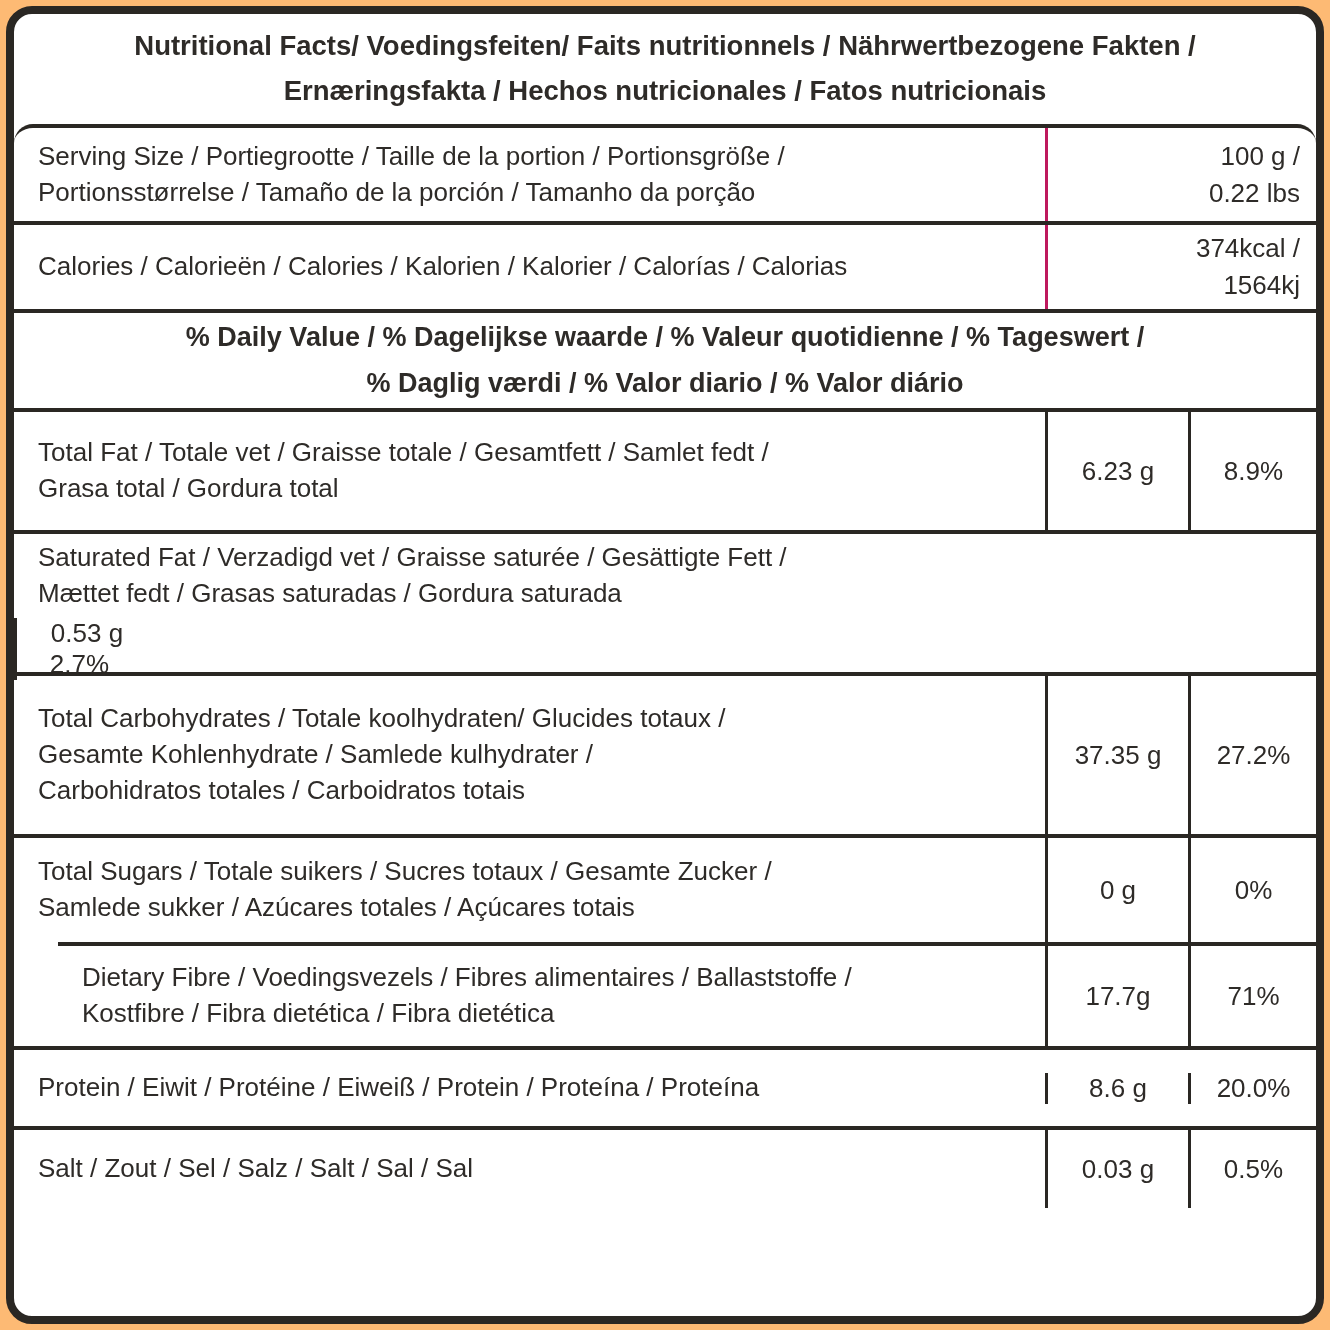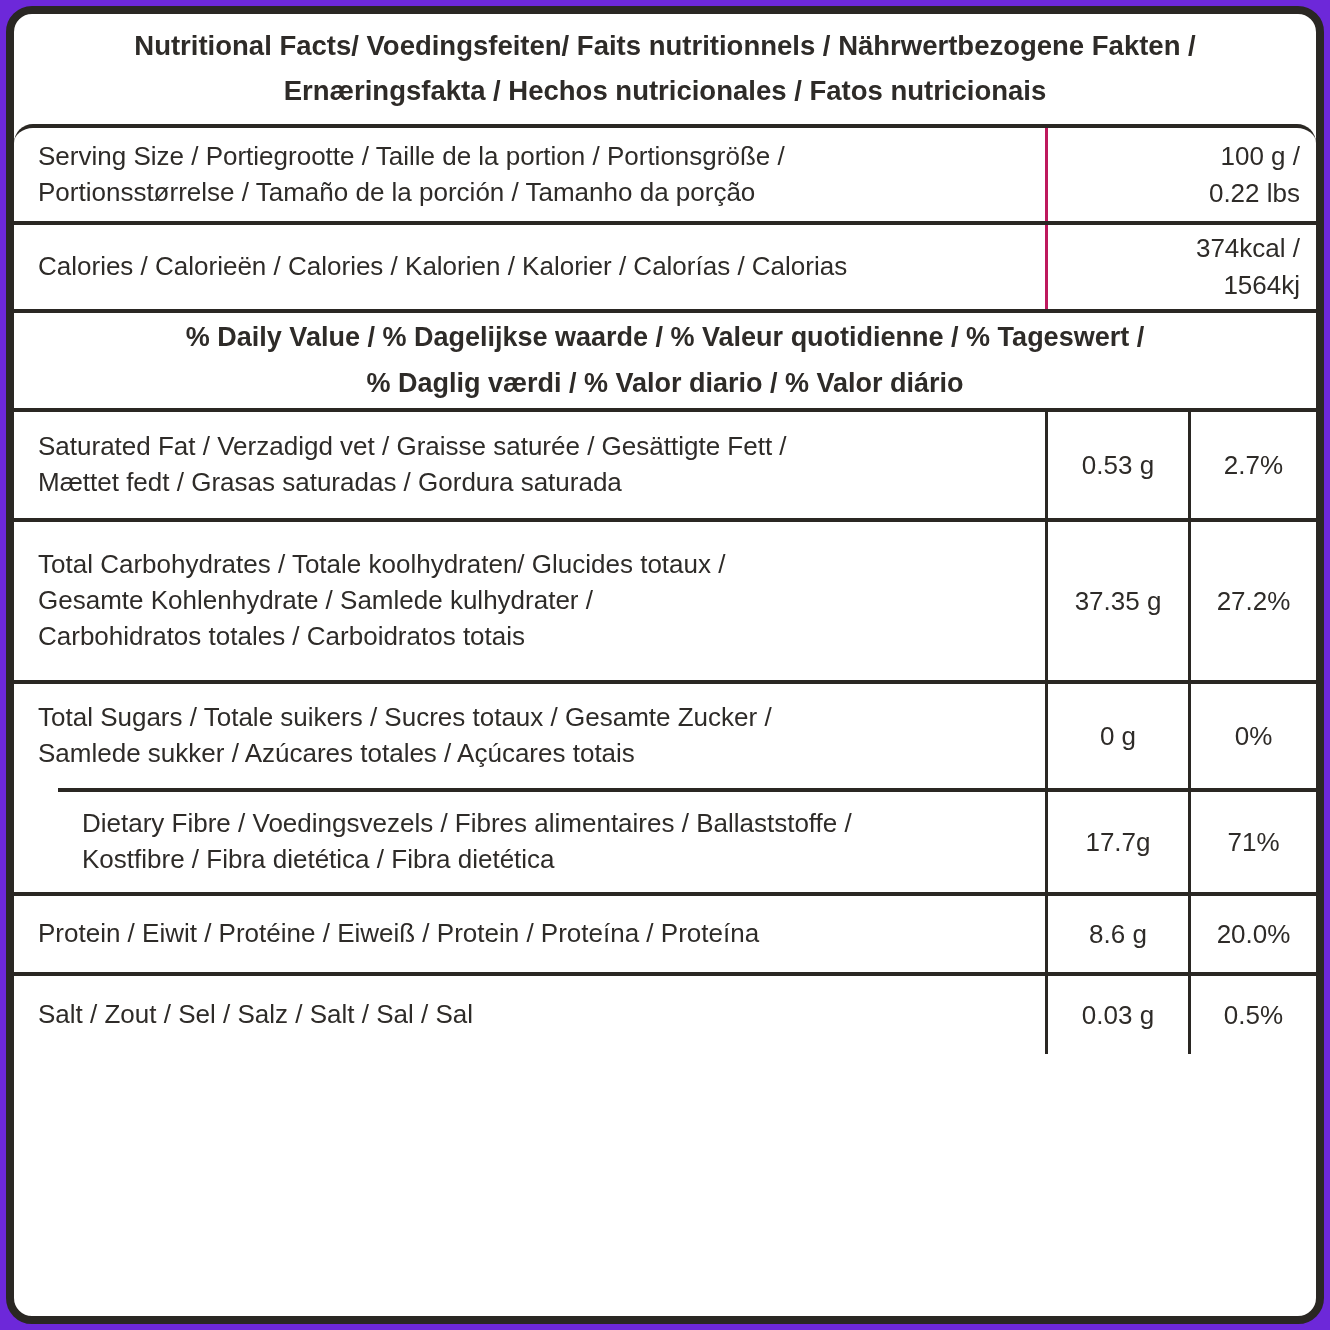--- a/index.html
+++ b/index.html
@@ -6,21 +6,21 @@
     margin: 0;
     padding: 0;
     background: #ffffff;
     font-family: "Liberation Sans", sans-serif;
     color: #2e2b28;
   }
   .stage {
     position: relative;
     width: 1330px;
     height: 1330px;
-    background: #6d28d9;
+    background: #fdba74;
   }
   .label-box {
     position: absolute;
     top: 6px;
     left: 6px;
     width: 1318px;
     height: 1318px;
     box-sizing: border-box;
     border: 8px solid #2a2723;
     border-radius: 26px;
@@ -96,25 +96,25 @@
     align-items: center;
     text-align: center;
     font-size: 27px;
     line-height: 1.45;
     padding: 0 30px;
     white-space: pre-line;
   }
   .h-serving { height: 97px; border-radius: 19px; }
   .h-cal     { height: 88px; }
   .h-fat     { height: 122px; }
-  .h-sat     { height: 110px; }
+  .h-sat     { height: 142px; flex-direction: column; }
   .h-carb    { height: 162px; }
   .h-sugar   { height: 108px; }
   .h-fibre   { height: 104px; margin-left: 44px; }
-  .h-prot    { height: 80px; }
+  .h-prot    { height: 80px; align-items: center; }
   .h-salt    { height: 82px; }
 </style>
 </head>
 <body>
 
 <div class="stage">
   <div class="label-box">
 
     <div class="row banner title-row">Nutritional Facts/ Voedingsfeiten/ Faits nutritionnels / Nährwertbezogene Fakten /
 Ernæringsfakta / Hechos nutricionales / Fatos nutricionais</div>
@@ -128,20 +128,26 @@
 
     <div class="row h-cal">
       <div class="cell lbl">Calories / Calorieën / Calories / Kalorien / Kalorier / Calorías / Calorias</div>
       <div class="cell val">374kcal /
 1564kj</div>
     </div>
 
     <div class="row banner dv-row">% Daily Value / % Dagelijkse waarde / % Valeur quotidienne / % Tageswert /
 % Daglig værdi / % Valor diario / % Valor diário</div>
 
+    <div class="row h-fat">
+      <div class="cell lbl">Total Fat / Totale vet / Graisse totale / Gesamtfett / Samlet fedt /
+Grasa total / Gordura total</div>
+      <div class="cell amt">6.23 g</div>
+      <div class="cell pct">8.9%</div>
+    </div>
 
     <div class="row h-sat">
       <div class="cell lbl">Saturated Fat / Verzadigd vet / Graisse saturée / Gesättigte Fett /
 Mættet fedt / Grasas saturadas / Gordura saturada</div>
       <div class="cell amt">0.53 g</div>
       <div class="cell pct">2.7%</div>
     </div>
 
     <div class="row h-carb">
       <div class="cell lbl">Total Carbohydrates / Totale koolhydraten/ Glucides totaux /

